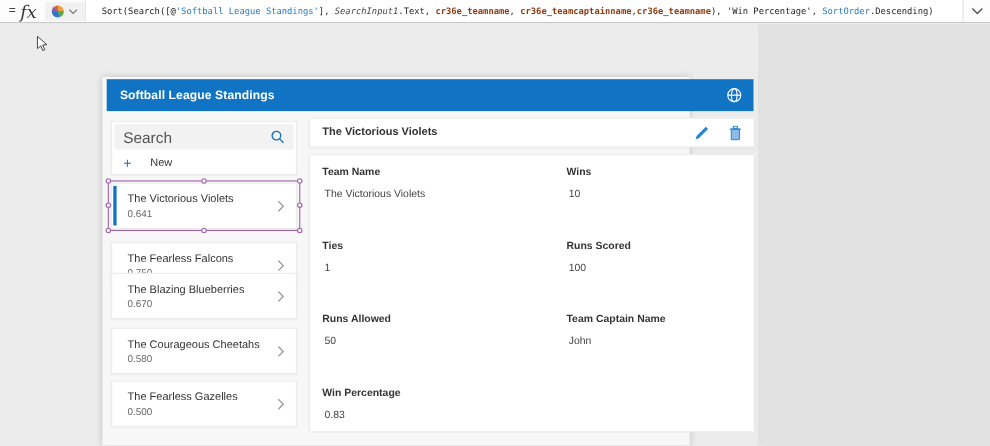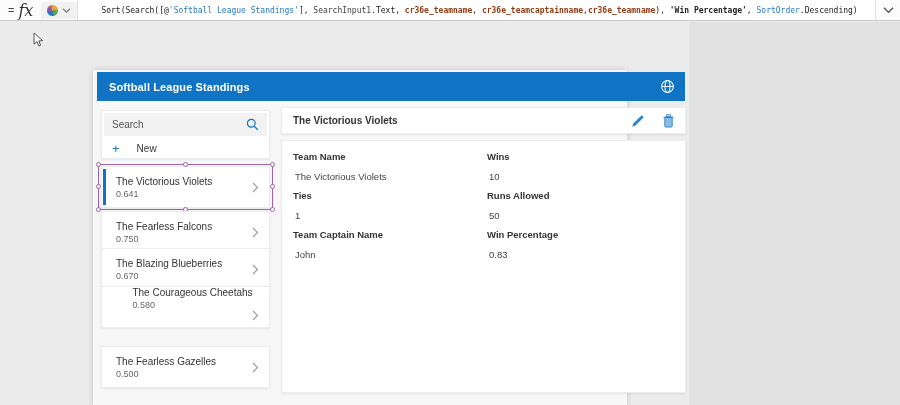--- a/index.html
+++ b/index.html
@@ -24,29 +24,29 @@
     background:#f1f1f1; height:17px; padding:0 6px; margin-left:8px; border-radius:2px;
     cursor:default;
   }
   .sphere {
     width:11px; height:11px; border-radius:50%;
     background:conic-gradient(#e8a33d 0 22%, #59a84f 22% 46%, #2a76c6 46% 74%, #8a5aa8 74% 88%, #d8643c 88% 100%);
   }
   .formula-input {
     flex:1; height:100%; background:#ffffff;
     border-left:1px solid #e2e2e2; border-right:1px solid #e2e2e2;
-    display:flex; align-items:center; padding-left:23px;
+    display:flex; align-items:center; padding-left:14px;
     font-family:"DejaVu Sans Mono", monospace; font-size:8px;
     white-space:pre; color:#222; overflow:hidden;
   }
   .tk-entity { color:#2779c4; }
   .tk-enum   { color:#2779c4; }
-  .tk-ctrl   { color:#444; }
+  .tk-ctrl   { font-style:italic; color:#444; }
   .tk-field  { font-weight:bold; color:#8f3b12; }
-  .tk-str    { font-weight:bold; color:#1c1c1c;text-align:center; }
+  .tk-str    { font-weight:normal; color:#1c1c1c;text-align:center; }
   .fb-expand { width:24px; display:flex; justify-content:center; align-items:center; height:100%; cursor:pointer; }
 
   
   .canvas-right { position:absolute; left:689px; top:22px; width:211px; height:383px; background:#e2e2e2; }
   .mouse-cursor { position:absolute; left:33px; top:32px; width:11px; height:16px; }
 
   
   .app-screen {
     position:absolute; left:93px; top:70px; width:534px; height:335px;
     background:#f7f7f7; box-shadow:0 0 6px rgba(0,0,0,0.18);
@@ -62,32 +62,32 @@
     position:absolute; background:#fff;
     border:1px solid #ececec; box-shadow:0 1px 2px rgba(0,0,0,0.07);
   }
 
   
   .search-card { left:8px; top:40px; width:169px; height:49px; }
   .search-box {
     margin:2px; height:23px; background:#f2f2f2;
     display:flex; align-items:center; padding:0 8px;
   }
-  .search-ph { font-size:10px; color:#555; }
+  .search-ph { font-size:14px; color:#555; }
   .search-box svg { margin-left:auto; }
   .new-row { display:flex; align-items:center; height:21px; padding-left:10px; cursor:pointer; }
   .plus { color:#1173c4; font-size:13px; font-weight:400; line-height:1; }
   .new-label { font-size:10px; color:#333; margin-left:17px; }
 
   .g-item { left:8px; width:169px; height:42px; display:flex; align-items:center; cursor:pointer; }
   .g-item .txt { margin-left:14px; }
   .g-name { font-size:10px; color:#333; }
   .g-val  { font-size:9px; color:#666; margin-top:2px; }
   .g-chev { margin-left:auto; margin-right:10px; display:flex; }
-  .g1 { top:96px; }  .g2 { top:141px; }  .g3 { top:178px; }  .g4 { top:216px;flex-direction:column; }  .g5 { top:276px; }
+  .g1 { top:96px; }  .g2 { top:150px; }  .g3 { top:178px; }  .g4 { top:228px; }  .g5 { top:276px; }
 
   .accent-bar { position:absolute; left:1px; top:2px; bottom:2px; width:3px; background:#1173c4; }
 
   .sel-overlay {
     position:absolute; left:-4px; top:-3px; right:-4px; bottom:-3px;
     border:1px solid #a063a8; pointer-events:none;
   }
   .handle {
     position:absolute; width:5px; height:5px; border-radius:50%;
     background:#fff; border:1px solid #a063a8;
@@ -99,20 +99,21 @@
   
   .detail-header { left:188px; top:37px; width:405px; height:27px; display:flex; align-items:center; }
   .detail-title { font-size:10px; font-weight:bold; color:#333; margin-left:11px; }
   .detail-actions { margin-left:auto; margin-right:10px; display:flex; gap:17px; }
   .icon-btn { display:flex; cursor:pointer; }
 
   .form-card { left:188px; top:70px; width:405px; height:253px; }
   .form-grid {
     display:grid; grid-template-columns:194px 1fr;
     padding:10px 0 0 11px;
+    gap:28px;
   }
   .f-cell { height:39px; }
   .f-label { font-size:9.5px; font-weight:bold; color:#333; }
   .f-value { font-size:9.5px; color:#444; margin-top:9px; padding-left:2px; }
 </style>
 </head>
 <body>
 
 <div class="formula-bar">
   <span class="fx-eq">=</span>
@@ -261,20 +262,24 @@
       </div>
       <div class="f-cell">
         <div class="f-label">Wins</div>
         <div class="f-value">10</div>
       </div>
       <div class="f-cell">
         <div class="f-label">Ties</div>
         <div class="f-value">1</div>
       </div>
       <div class="f-cell">
+        <div class="f-label">Runs Scored</div>
+        <div class="f-value">100</div>
+      </div>
+      <div class="f-cell">
         <div class="f-label">Runs Allowed</div>
         <div class="f-value">50</div>
       </div>
       <div class="f-cell">
         <div class="f-label">Team Captain Name</div>
         <div class="f-value">John</div>
       </div>
       <div class="f-cell">
         <div class="f-label">Win Percentage</div>
         <div class="f-value">0.83</div>

